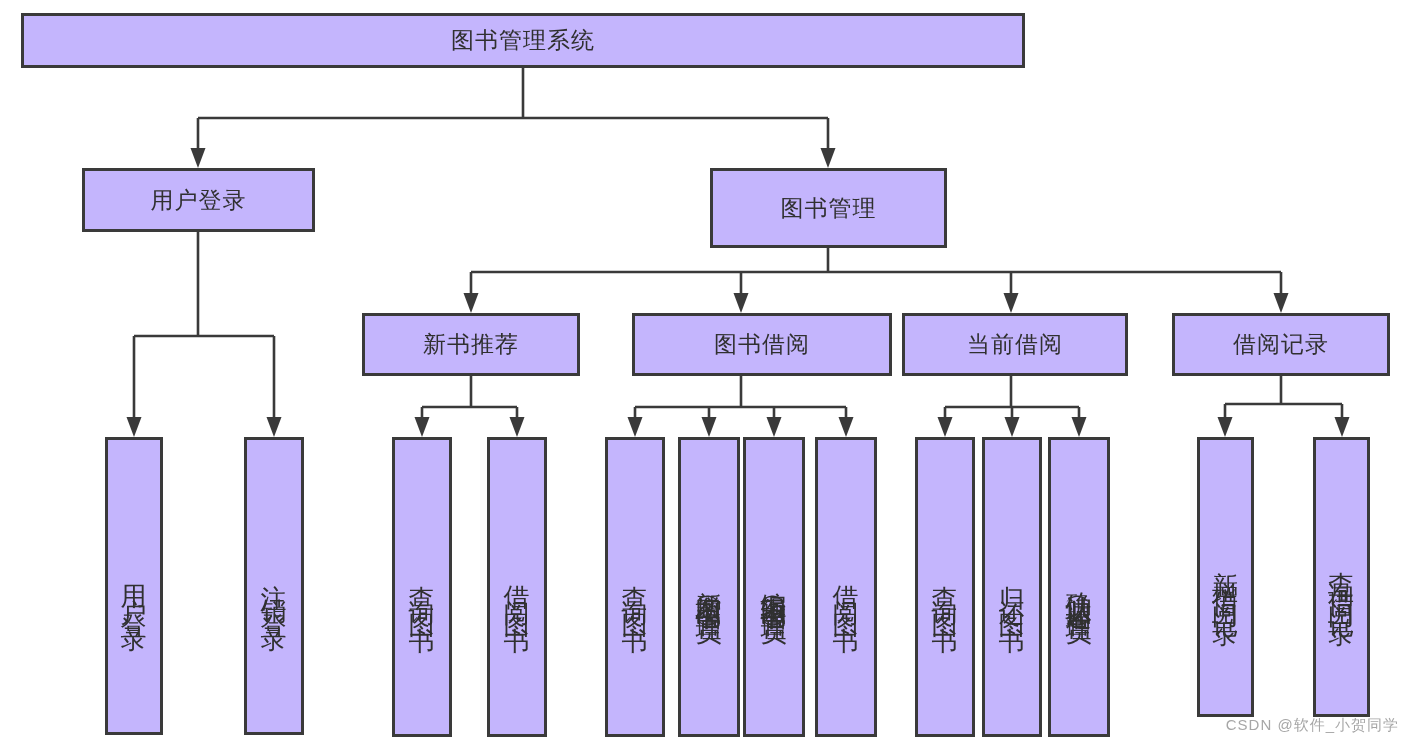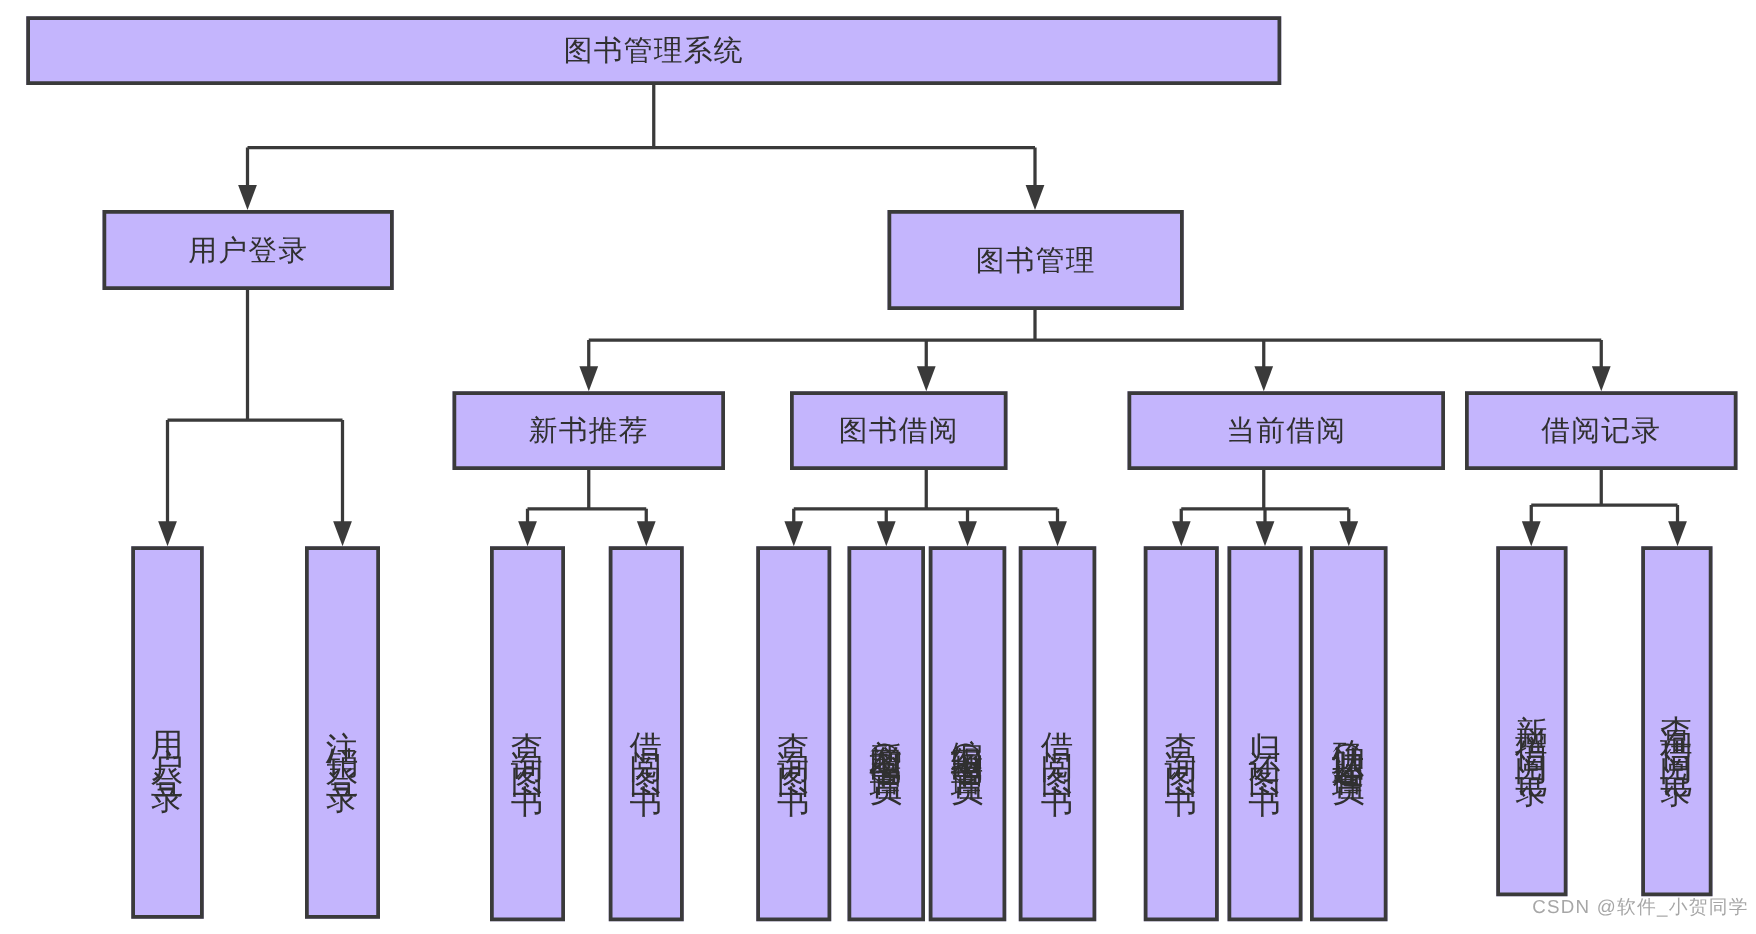--- a/index.html
+++ b/index.html
@@ -83,22 +83,22 @@
       <polygon points="1334.5,417 1349.5,417 1342,437"></polygon>
     </g>
   </svg>
 
   <div class="box" style="left:21px; top:13px; width:1004px; height:55px;">图书管理系统</div>
 
   <div class="box" style="left:82px; top:168px; width:233px; height:64px;">用户登录</div>
   <div class="box" style="left:710px; top:168px; width:237px; height:80px;">图书管理</div>
 
   <div class="box" style="left:362px; top:313px; width:218px; height:63px;">新书推荐</div>
-  <div class="box" style="left:632px; top:313px; width:174px; height:63px;">图书借阅</div>
-  <div class="box" style="left:902px; top:313px; width:254px; height:63px;">当前借阅</div>
+  <div class="box" style="left:632px; top:313px; width:260px; height:63px;">图书借阅</div>
+  <div class="box" style="left:902px; top:313px; width:226px; height:63px;">当前借阅</div>
   <div class="box" style="left:1172px; top:313px; width:218px; height:63px;">借阅记录</div>
 
   <div class="box vbox ls-lg" style="left:105px; top:437px; width:58px; height:298px;">用户登录</div>
   <div class="box vbox ls-lg" style="left:244px; top:437px; width:60px; height:298px;">注销登录</div>
 
   <div class="box vbox ls-lg" style="left:392px; top:437px; width:60px; height:300px;">查询图书</div>
   <div class="box vbox ls-lg" style="left:487px; top:437px; width:60px; height:300px;">借阅图书</div>
 
   <div class="box vbox ls-lg" style="left:605px; top:437px; width:60px; height:300px;">查询图书</div>
   <div class="box vbox ls-sm" style="left:678px; top:437px; width:62px; height:300px;">新增图书（管理员）</div>

